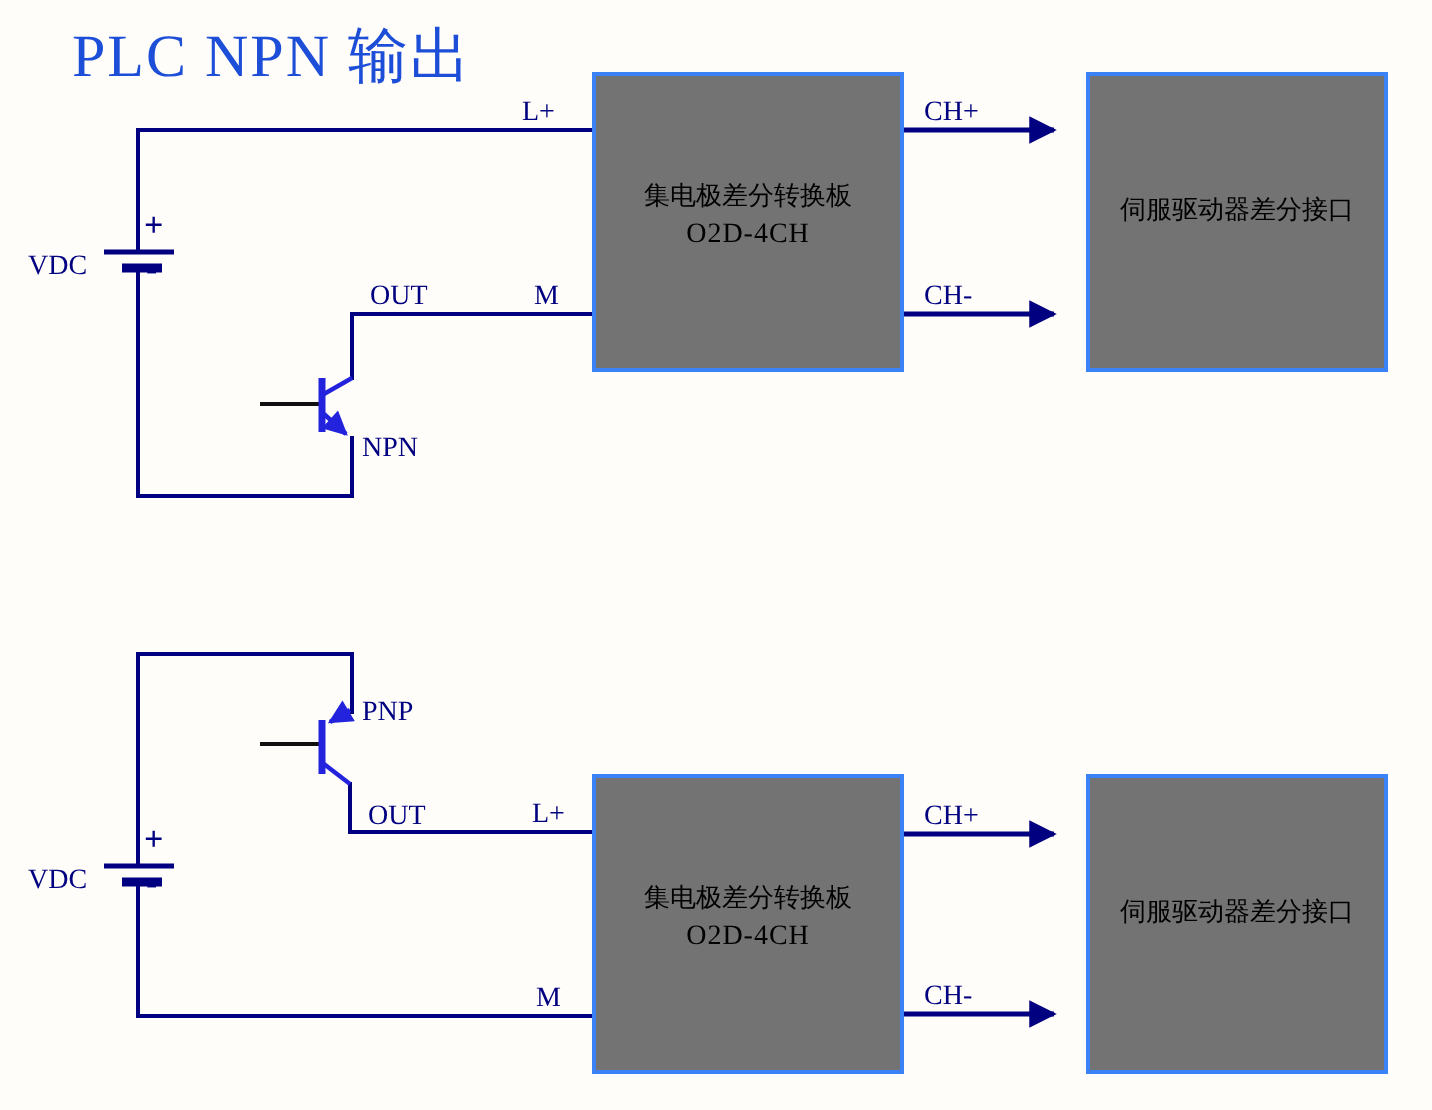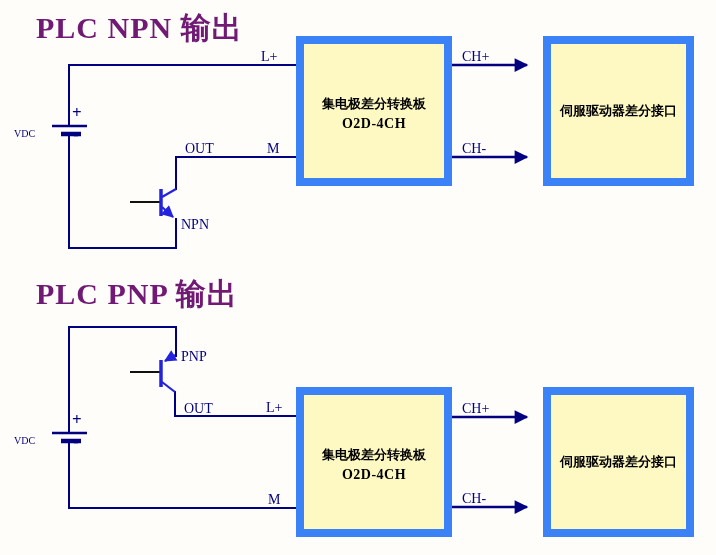--- a/index.html
+++ b/index.html
@@ -9,41 +9,40 @@
     width:716px; height:555px;
     background:#FFFDF9;
     overflow:hidden;
     font-family:"Liberation Serif", serif;
   }
   #wires {
     position:absolute; left:0; top:0;
   }
   .title {
     position:absolute;
-    color:#701a75;
+    color:#1d4ed8;
     font-size:30px;
-    font-weight:bold;
+    font-weight:normal;
     white-space:nowrap;
     letter-spacing:1px;
   }
   .lbl {
     position:absolute;
     color:#000080;
     font-size:14px;
     line-height:14px;
     white-space:nowrap;
   }
-  .lbl.small { font-size:10px; }
+  .lbl.small { font-size:14px; }
   .lbl.sign { font-size:17px; line-height:14px; font-weight:bold; }
   .box {
     position:absolute;
-    background:#fef9c3;
-    border:8px solid #3b82f6;
+    background:#737373;
+    border:2px solid #3b82f6;
     box-sizing:border-box;
-    font-weight:bold;
   }
   .box-line {
     position:absolute;
     width:100%;
     text-align:center;
     color:#000000;
     font-size:13px;
     line-height:16px;
     font-family:"Liberation Sans", sans-serif;
     white-space:nowrap;
@@ -132,21 +131,20 @@
   <div class="lbl" style="left:462px; top:142px;">CH-</div>
 
   <div class="box" style="left:296px; top:36px; width:156px; height:150px;">
     <div class="box-line" style="top:52px;">集电极差分转换板</div>
     <div class="box-line model" style="top:72px;">O2D-4CH</div>
   </div>
   <div class="box" style="left:543px; top:36px; width:151px; height:150px;">
     <div class="box-line" style="top:59px;">伺服驱动器差分接口</div>
   </div>
 
-  <div class="title" style="left:36px; top:274px;">PLC PNP 输出</div>
 
   <div class="lbl small" style="left:14px; top:434px;">VDC</div>
   <div class="lbl sign" style="left:72px; top:413px;">+</div>
   <div class="lbl sign" style="left:73px; top:435px;">-</div>
 
   <div class="lbl" style="left:181px; top:350px;">PNP</div>
   <div class="lbl" style="left:184px; top:402px;">OUT</div>
   <div class="lbl" style="left:266px; top:401px;">L+</div>
   <div class="lbl" style="left:268px; top:493px;">M</div>
   <div class="lbl" style="left:462px; top:402px;">CH+</div>

